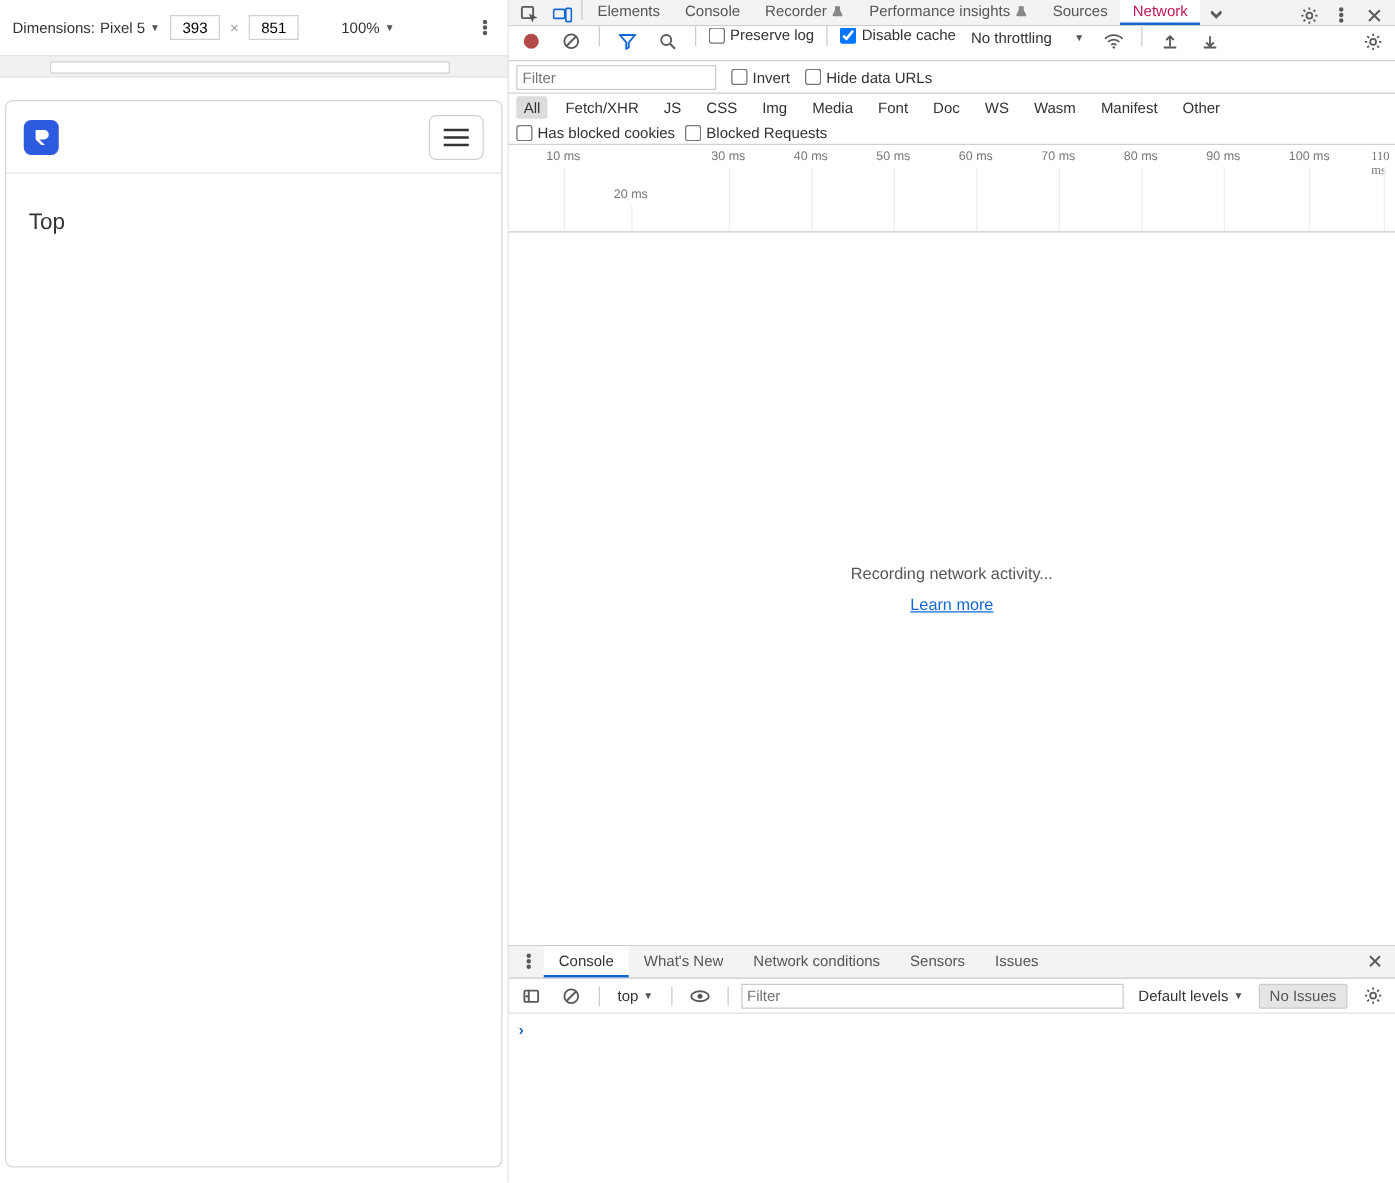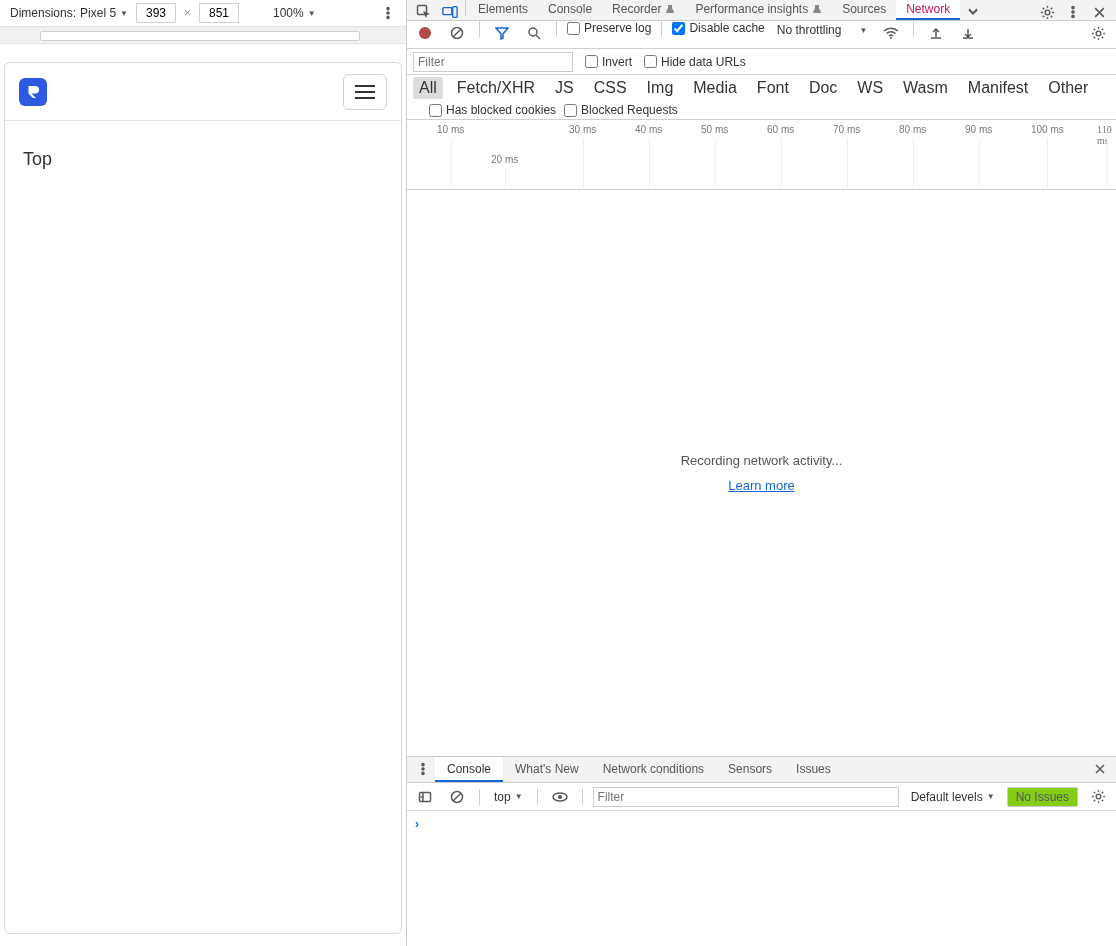--- a/index.html
+++ b/index.html
@@ -17,21 +17,21 @@
   
   .left-pane {
     width: 407px;
     height: 100%;
     border-right: 1px solid #ccc;
     display: flex;
     flex-direction: column;
     background: #fff;
   }
   .device-toolbar {
-    height: 26px;
+    height: 44px;
     background: #fff;
     display: flex;
     align-items: center;
     padding: 0 6px;
     gap: 4px;
     position: relative;
   }
   .sep { color: #999; margin: 0 4px; }
   .dim-input {
     width: 40px;
@@ -152,21 +152,21 @@
   }
   .filter-input {
     width: 160px; height: 20px; border: 1px solid #ccc;
     padding: 0 4px; font-size:12px;
   }
   .type-row {
     min-height: 26px; border-bottom: 1px solid #d0d0d0;
     display:flex; align-items:center; flex-wrap:wrap; padding: 2px 6px; gap: 4px 8px;
   }
   .type-chip {
-    padding: 2px 6px; border-radius: 2px; font-size:16px; color:#333;
+    padding: 2px 6px; border-radius: 2px; font-size:12px; color:#333;
   }
   .type-chip.active { background:#dcdcdc; }
   .third-party-row { height:26px; border-bottom:1px solid #d0d0d0; display:flex; align-items:center; padding:0 6px; }
   .timeline {
     height: 70px; border-bottom:1px solid #ccc; position:relative; background:#fff;
     overflow:hidden;
   }
   .timeline .tick { position:absolute; top:4px; font-size:10px; color:#777; }
   .timeline .tick::after { content:""; position:absolute; left:50%; top:14px; width:1px; height:52px; background:#eee; }
   .net-main {
@@ -182,21 +182,21 @@
     height: 26px; border-bottom:1px solid #ccc; display:flex; align-items:stretch; padding:0 4px;
     background:#f3f3f3;
   }
   .drawer-tab { padding: 0 12px; display:flex; align-items:center; color:#555; font-size:12px; border-bottom:2px solid transparent;}
   .drawer-tab.active { color:#333; border-bottom-color:#1366d6; background:#fff;}
   .drawer-tabs .spacer { flex:1; }
   .console-toolbar {
     height: 28px; border-bottom:1px solid #ddd; display:flex; align-items:center; padding:0 6px; gap:8px;
   }
   .console-filter { flex:1; height:20px; border:1px solid #ccc; padding:0 4px; font-size:12px; }
-  .pill { border:1px solid #ccc; padding:2px 8px; border-radius:2px; color:#555; background:#84cc16;}
+  .pill { border:1px solid #ccc; padding:2px 8px; border-radius:2px; color:#555; background:#e5e5e5;}
   .console-body { flex:1; background:#fff; padding:6px 8px; }
   .prompt { color:#1366d6; font-weight:bold; }
 </style>
 </head>
 <body>
 
 <div class="left-pane">
   <div class="device-toolbar">
     <span class="sel">
       <span>Dimensions:</span>

